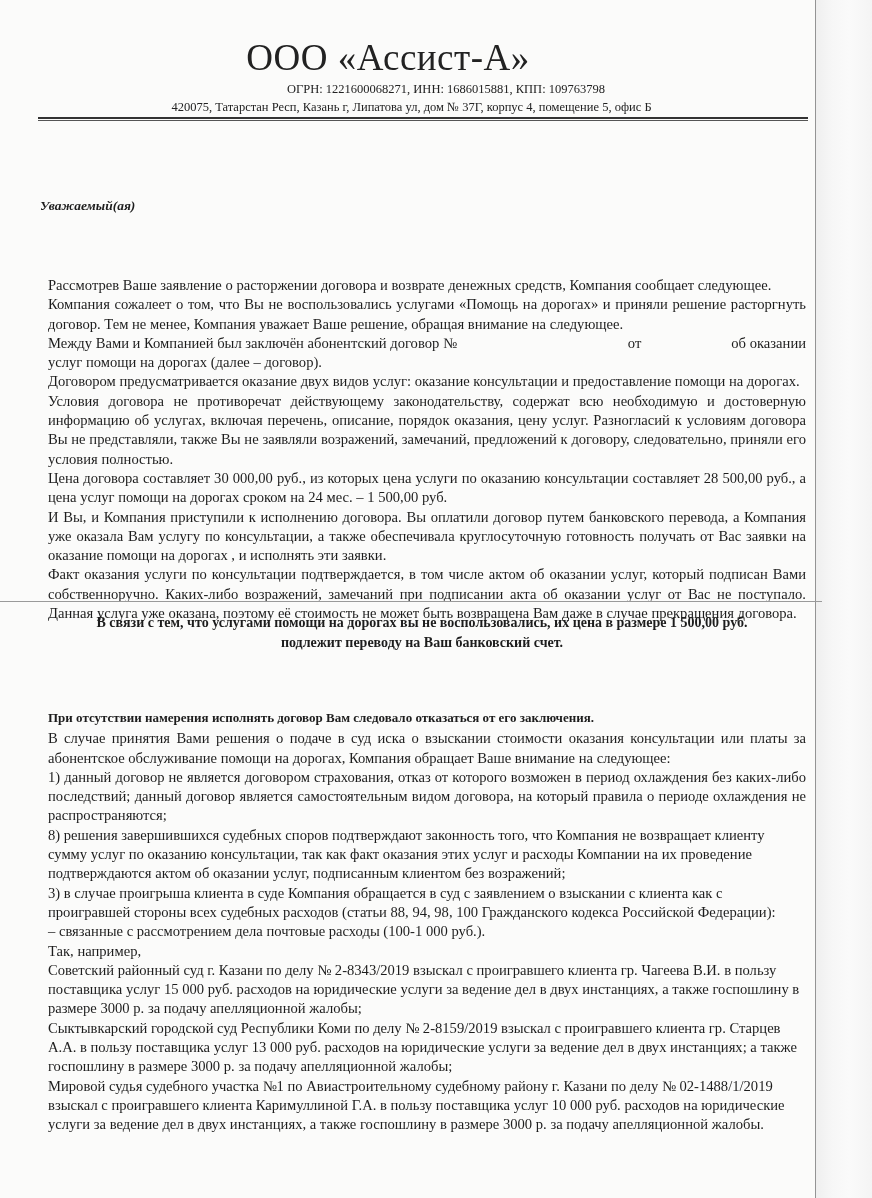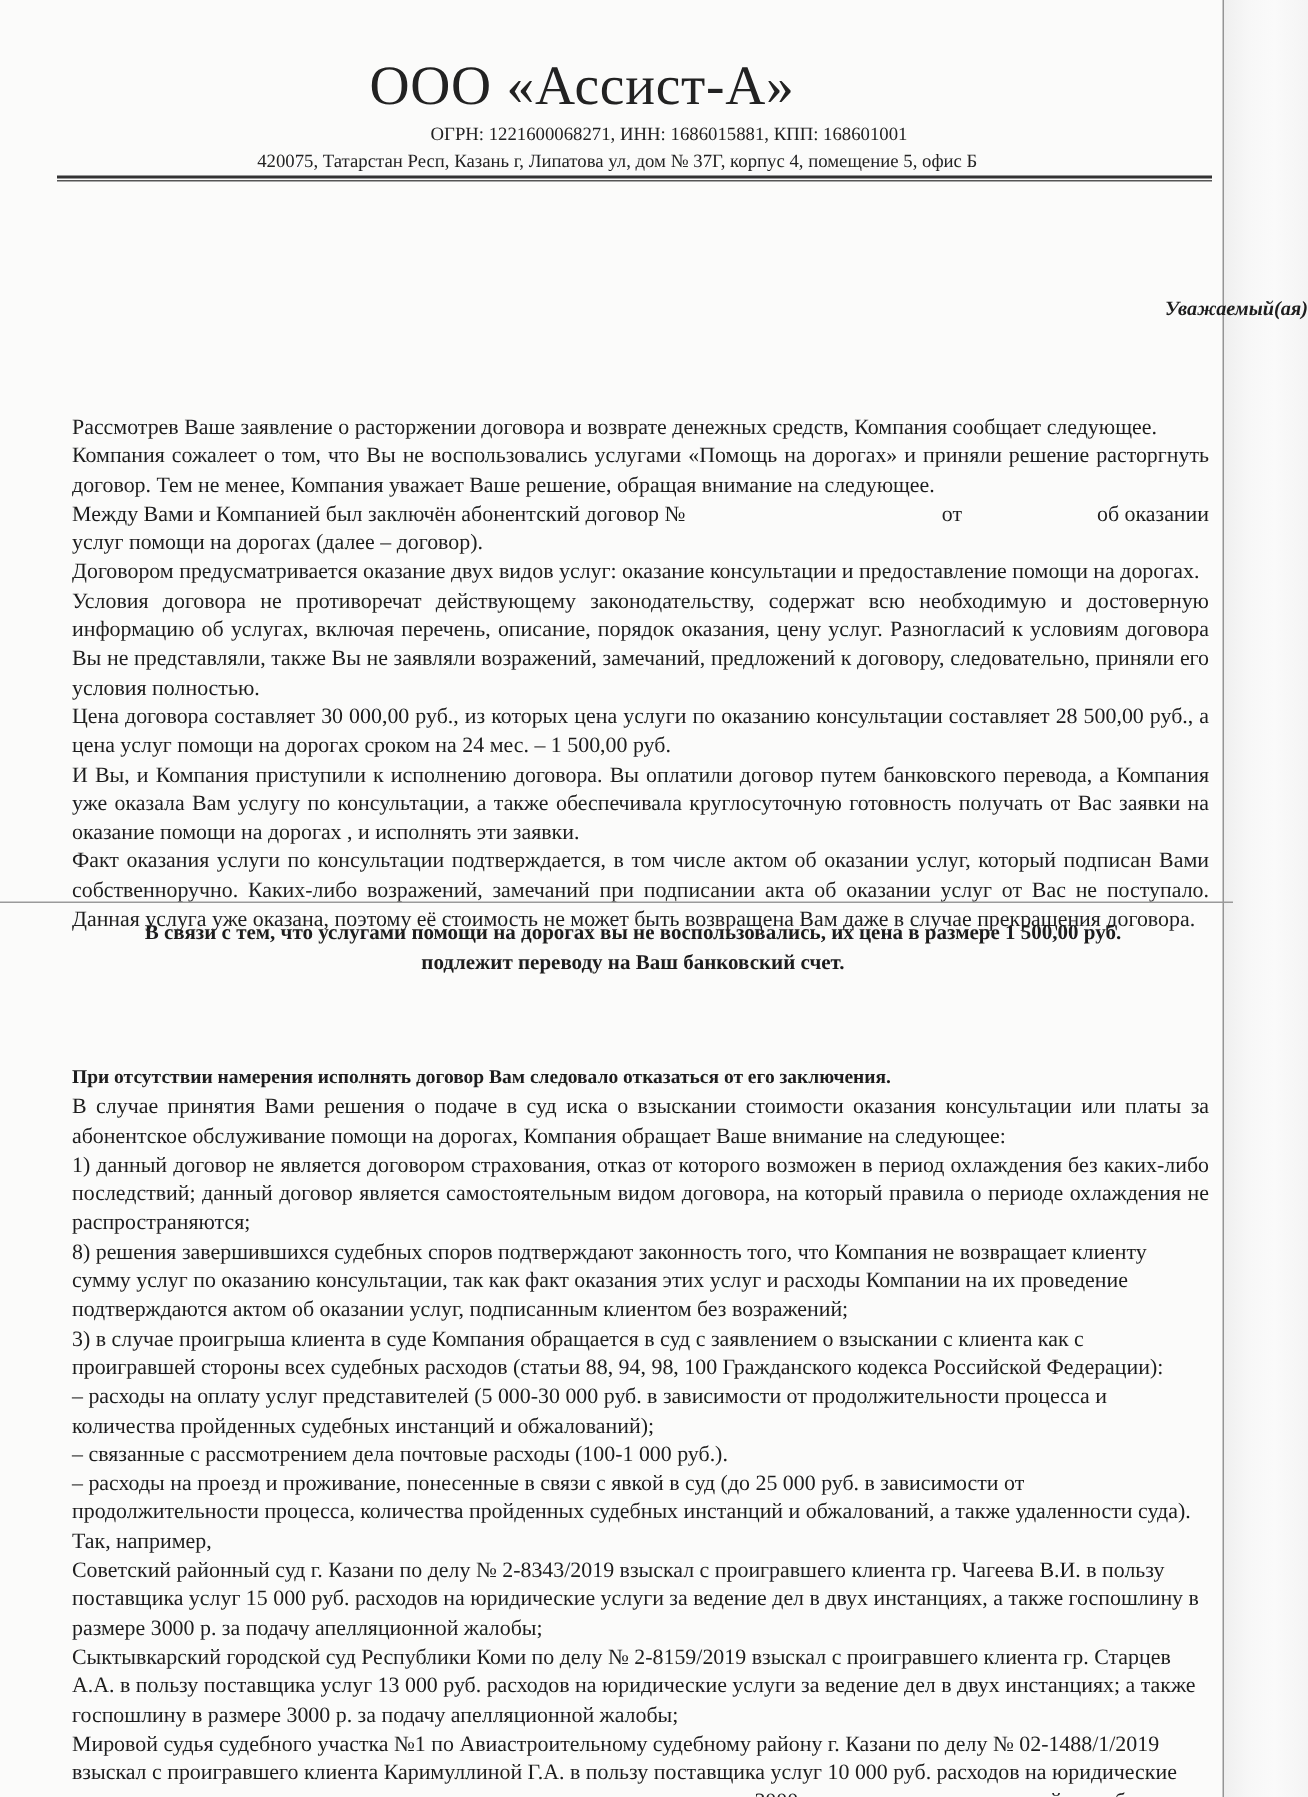--- a/index.html
+++ b/index.html
@@ -78,21 +78,21 @@
       height: 4px;
       border-top: 2px solid #333;
       border-bottom: 1px solid #555;
       box-sizing: border-box;
     }
     .salutation {
       position: absolute;
       left: 0;
       width: 872px;
       top: 198px;
-      text-align: right;
+      text-align: left;
       font-size: 13.5px;
       font-style: italic;
       font-weight: bold;
       padding-left: 40px;
       box-sizing: border-box;
     }
     .body-block {
       position: absolute;
       left: 48px;
       width: 758px;
@@ -144,21 +144,21 @@
     }
   </style>
 </head>
 <body>
 
 <div class="scan-edge-shadow"></div>
 <div class="scan-edge"></div>
 
 <div class="header">
   <div class="company-name">ООО «Ассист-А»</div>
-  <div class="reg-line">ОГРН: 1221600068271, ИНН: 1686015881, КПП: 168601001</div>
+  <div class="reg-line">ОГРН: 1221600068271, ИНН: 1686015881, КПП: 109763798</div>
   <div class="address-line">420075, Татарстан Респ, Казань г, Липатова ул, дом № 37Г, корпус 4, помещение 5, офис Б</div>
   <div class="header-rule"></div>
 </div>
 
 <div class="salutation">Уважаемый(ая)</div>
 
 <div class="body-block block-1">
   <p>Рассмотрев Ваше заявление о расторжении договора и возврате денежных средств, Компания сообщает следующее.</p>
   <p>Компания сожалеет о том, что Вы не воспользовались услугами «Помощь на дорогах» и приняли решение расторгнуть договор. Тем не менее, Компания уважает Ваше решение, обращая внимание на следующее.</p>
   <div class="contract-line">
@@ -181,20 +181,18 @@
   <p>В связи с тем, что услугами помощи на дорогах   вы не воспользовались, их цена в размере 1 500,00  руб.</p>
   <p>подлежит переводу на Ваш банковский счет.</p>
 </div>
 
 <div class="body-block block-2">
   <p class="bold-heading">При отсутствии намерения исполнять договор Вам следовало отказаться от его заключения.</p>
   <p>В случае принятия Вами решения о подаче в суд иска о взыскании стоимости оказания консультации или платы за абонентское обслуживание помощи на дорогах, Компания обращает Ваше внимание на следующее:</p>
   <p>1) данный договор не является договором страхования, отказ от которого возможен в период охлаждения без каких-либо последствий; данный договор является самостоятельным видом договора, на который правила о периоде охлаждения не распространяются;</p>
   <p class="left">8) решения завершившихся судебных споров подтверждают законность того, что Компания не возвращает клиенту сумму услуг по оказанию консультации, так как факт оказания этих услуг и расходы Компании на их проведение подтверждаются актом об оказании услуг, подписанным клиентом без возражений;</p>
   <p class="left">3) в случае проигрыша клиента в суде Компания обращается в суд с заявлением о взыскании с клиента как с проигравшей стороны всех судебных расходов (статьи 88, 94, 98, 100 Гражданского кодекса Российской Федерации):</p>
-  <p class="left">– расходы на оплату услуг представителей (5 000-30 000 руб. в зависимости от продолжительности процесса и количества пройденных судебных инстанций и обжалований);</p>
   <p class="left">– связанные с рассмотрением дела почтовые расходы (100-1 000 руб.).</p>
-  <p class="left">– расходы на проезд и проживание, понесенные в связи с явкой в суд (до 25 000 руб. в зависимости от продолжительности процесса, количества пройденных судебных инстанций и обжалований, а также удаленности суда).</p>
   <p class="left">Так, например,</p>
   <p class="left">Советский районный суд г. Казани по делу № 2-8343/2019 взыскал с проигравшего клиента гр. Чагеева В.И. в пользу поставщика услуг 15 000 руб. расходов на юридические услуги за ведение дел в двух инстанциях, а также госпошлину в размере 3000 р. за подачу апелляционной жалобы;</p>
   <p class="left">Сыктывкарский городской суд Республики Коми по делу № 2-8159/2019 взыскал с проигравшего клиента гр. Старцев А.А. в пользу поставщика услуг 13 000 руб. расходов на юридические услуги за ведение дел в двух инстанциях; а также госпошлину в размере 3000 р. за подачу апелляционной жалобы;</p>
   <p class="left">Мировой судья судебного участка №1 по Авиастроительному судебному району г. Казани по делу № 02-1488/1/2019 взыскал с проигравшего клиента Каримуллиной Г.А. в пользу поставщика услуг 10 000 руб. расходов на юридические услуги за ведение дел в двух инстанциях, а также госпошлину в размере 3000 р. за подачу апелляционной жалобы.</p>
 </div>
 
 </body></html>

